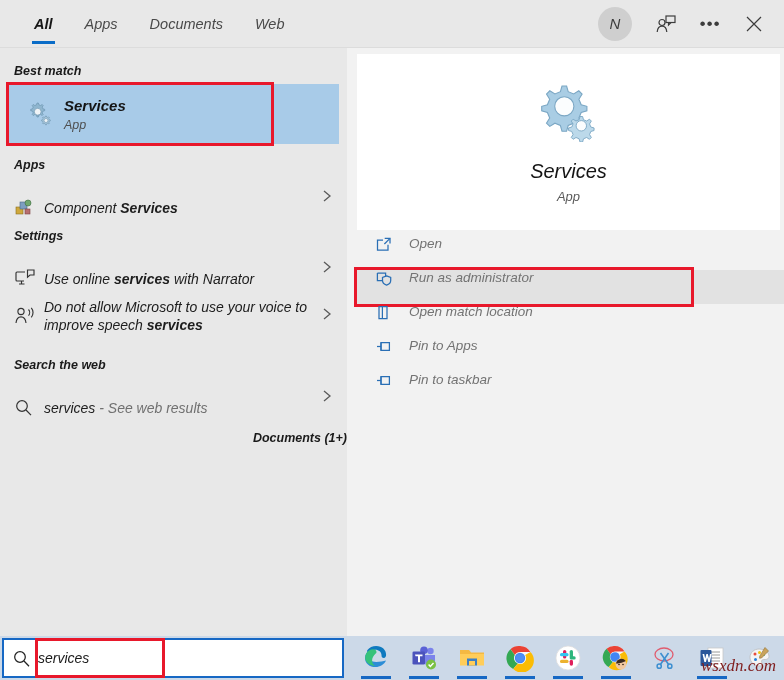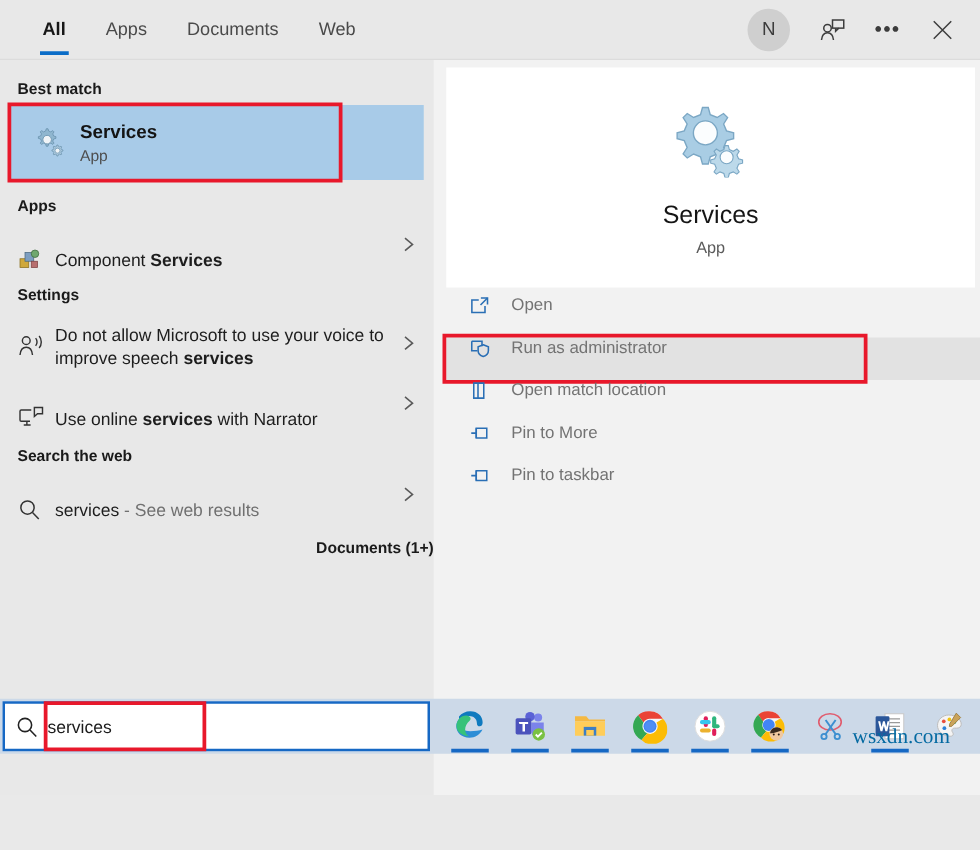--- a/index.html
+++ b/index.html
@@ -3,21 +3,21 @@
 <meta charset="utf-8">
 <style>
   * { box-sizing: border-box; margin: 0; padding: 0; }
   html, body {
     width: 784px; height: 680px;
     font-family: "Liberation Sans", sans-serif;
     overflow: hidden;
     background: #e9e9e9;
   }
 
-  #root { position: relative; width: 784px; height: 603px; }
+  #root { position: relative; width: 784px; height: 680px; font-style: italic; }
 
   
   .flyout {
     position: absolute; left: 0; top: 0;
     width: 784px; height: 636px;
     background: #e8e8e8;
     display: flex; flex-direction: column;
   }
 
   
@@ -211,22 +211,22 @@
     display: flex; flex-direction: column;
     align-items: center; justify-content: center;
     position: relative;
   }
   .tb-item .glyph { display: flex; align-items: center; justify-content: center; height: 32px; }
   .tb-underline {
     position: absolute; bottom: 1px; left: 9px; right: 9px;
     height: 3px; background: #1668c4;
   }
   .watermark {
-    position: absolute; right: 24px; bottom: 4px;
-    font-size: 17px; color: #0369a1;
+    position: absolute; right: 8px; bottom: 4px;
+    font-size: 17px; color: #7f1d1d;
     font-family: "Liberation Serif", serif;
     letter-spacing: 0px;
   }
 </style>
 </head>
 <body>
 
 <div id="root">
 
   <div class="flyout">
@@ -312,46 +312,46 @@
           <div class="txt"><span>Component </span><span class="b">Services</span></div>
           <span class="chev">
             <svg width="12" height="14" viewBox="0 0 12 14" stroke="#5a5a5a" stroke-width="1.3" fill="none">
                 <path d="M3 2 L9 7 L3 12"></path>
               </svg>
           </span>
         </div>
 
         <div class="sec-head" style="padding-top:12px;">Settings</div>
 
+        <div class="row">
+          <div class="ico">
+            <svg width="22" height="20" viewBox="0 0 22 20" fill="none" stroke="#333" stroke-width="1.15">
+              <path d="M11 4 H3 a1 1 0 0 0 -1 1 v7 a1 1 0 0 0 1 1 h7"></path>
+              <path d="M7.5 13 V16 M5 16 H10.5"></path>
+              <path d="M13.5 2 h6.5 v5 h-4 l-2.5 2.2 v-2.2 h-0 z"></path>
+            </svg>
+          </div>
+          <div class="txt"><span>Use online </span><span class="b">services</span><span> with Narrator</span></div>
+          <span class="chev">
+            <svg width="12" height="14" viewBox="0 0 12 14" stroke="#5a5a5a" stroke-width="1.3" fill="none">
+                <path d="M3 2 L9 7 L3 12"></path>
+              </svg>
+          </span>
+        </div>
+
         <div class="row tall">
           <div class="ico">
             <svg width="22" height="22" viewBox="0 0 22 22" fill="none" stroke="#333" stroke-width="1.15">
               <circle cx="7" cy="6.5" r="3.1"></circle>
               <path d="M2 18 C2.4 13.6 4.8 11.8 7 11.8 C9.2 11.8 11.6 13.6 12 18"></path>
               <path d="M14.5 4.5 C16 6.2 16 9 14.5 10.7"></path>
               <path d="M17.3 2.8 C19.6 5.4 19.6 9.8 17.3 12.4"></path>
             </svg>
           </div>
           <div class="txt"><span>Do not allow Microsoft to use your voice to improve speech </span><span class="b">services</span></div>
-          <span class="chev">
-            <svg width="12" height="14" viewBox="0 0 12 14" stroke="#5a5a5a" stroke-width="1.3" fill="none">
-                <path d="M3 2 L9 7 L3 12"></path>
-              </svg>
-          </span>
-        </div>
-
-        <div class="row">
-          <div class="ico">
-            <svg width="22" height="20" viewBox="0 0 22 20" fill="none" stroke="#333" stroke-width="1.15">
-              <path d="M11 4 H3 a1 1 0 0 0 -1 1 v7 a1 1 0 0 0 1 1 h7"></path>
-              <path d="M7.5 13 V16 M5 16 H10.5"></path>
-              <path d="M13.5 2 h6.5 v5 h-4 l-2.5 2.2 v-2.2 h-0 z"></path>
-            </svg>
-          </div>
-          <div class="txt"><span>Use online </span><span class="b">services</span><span> with Narrator</span></div>
           <span class="chev">
             <svg width="12" height="14" viewBox="0 0 12 14" stroke="#5a5a5a" stroke-width="1.3" fill="none">
                 <path d="M3 2 L9 7 L3 12"></path>
               </svg>
           </span>
         </div>
 
         <div class="sec-head" style="padding-top:14px;">Search the web</div>
 
         <div class="row">
@@ -429,21 +429,21 @@
           </div>
 
           <div class="act">
             <span class="aico">
               <svg width="18" height="17" viewBox="0 0 18 17" fill="none" stroke="#2a6fb5" stroke-width="1.25">
                 <path d="M2 8.5 H6"></path>
                 <path d="M6 4.6 H14.4 V12.4 H6 z"></path>
                 <path d="M6 4.6 L6 12.4"></path>
               </svg>
             </span>
-            <span>Pin to More</span>
+            <span>Pin to Apps</span>
           </div>
 
           <div class="act">
             <span class="aico">
               <svg width="18" height="17" viewBox="0 0 18 17" fill="none" stroke="#2a6fb5" stroke-width="1.25">
                 <path d="M2 8.5 H6"></path>
                 <path d="M6 4.6 H14.4 V12.4 H6 z"></path>
                 <path d="M6 4.6 L6 12.4"></path>
               </svg>
             </span>

